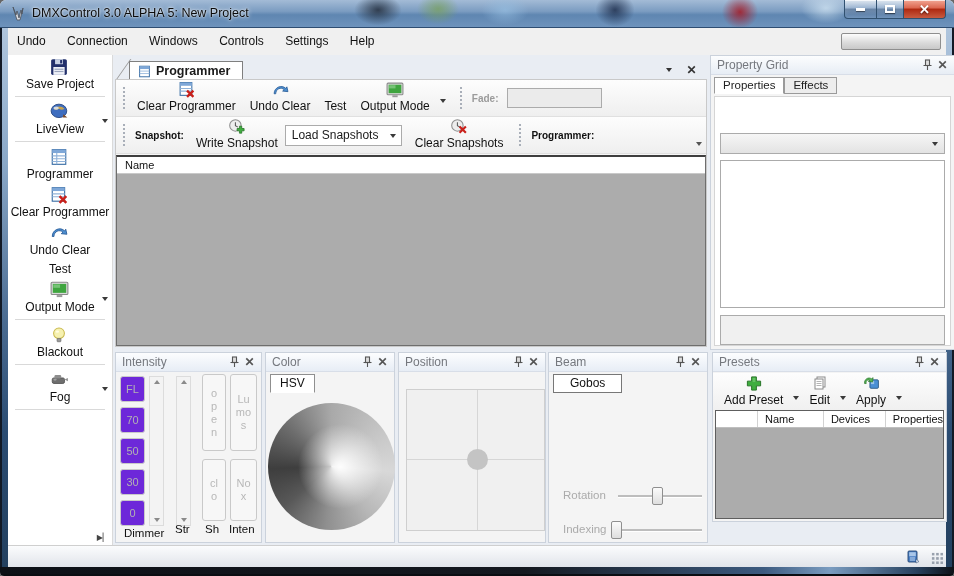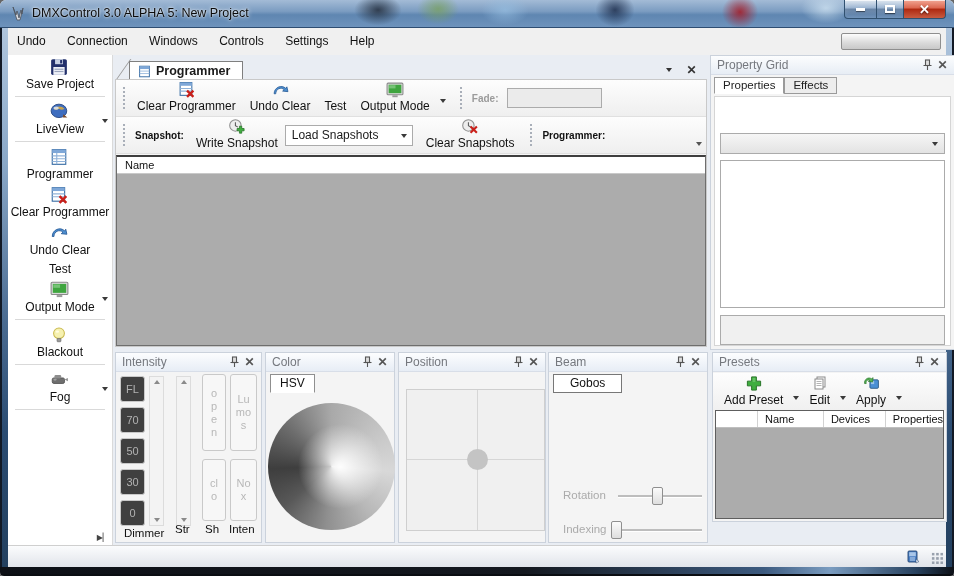--- a/index.html
+++ b/index.html
@@ -109,21 +109,21 @@
   .grip{ width:4px; margin:6px 4px; background-image:radial-gradient(#A9AFB9 1px, rgba(0,0,0,0) 1.3px); background-size:4px 4px; }
   .tbtn{ display:flex; flex-direction:column; align-items:center; justify-content:flex-end; padding:2px 7px 3px; font-size:12px; color:#111; }
   .tbtn .ico{ height:17px; margin-bottom:1px; }
   .tlabel{ align-self:center; font-size:10px; color:#111; padding:0 5px;font-weight:bold; }
   .tlabel.dis{ color:#9B9B9B; }
   .dd-split{ align-self:flex-start; margin-top:12px; padding:0 3px; }
   .fade-input{
     align-self:center; width:95px; height:20px; border:1px solid #ABABAB; background:#EBEBEB; margin-left:4px;
   }
   .combo{
-    align-self:center; width:128px; height:21px; border:1px solid #ABABAB; background:#fff;
+    align-self:center; width:117px; height:21px; border:1px solid #ABABAB; background:#fff;
     display:flex; align-items:center; font-size:12px; padding-left:6px; position:relative;
   }
   .combo .dd{ position:absolute; right:5px; top:8px; }
   .overflow-ind{ position:absolute; right:3px; bottom:4px; width:10px; text-align:center; }
   .overflow-ind .bar{ height:2px; background:#555; margin:0 1px 2px; }
   .prog-table{ position:absolute; left:0; top:75px; right:0; bottom:0; border-top:2px solid #3F3F3F; border-left:1px solid #6E6E6E; border-right:1px solid #6E6E6E; border-bottom:1px solid #6E6E6E; }
   .pt-header{ height:17px; background:#fff; border-bottom:1px solid #C9C9C9; font-size:11px; padding:2px 0 0 8px; color:#111; }
   .pt-body{ position:absolute; left:0; right:0; top:17px; bottom:0; background:#ACACAC; }
   
   .pgrid{ left:710px; top:55px; width:245px; height:295px; }
@@ -135,21 +135,21 @@
     position:absolute; left:5px; right:5px; top:36px; height:21px; border:1px solid #ABABAB;
     background:linear-gradient(to bottom,#F6F6F6,#E3E3E3);
   }
   .pg-combo .dd{ position:absolute; right:6px; top:8px; }
   .pg-list{ position:absolute; left:5px; right:5px; top:63px; height:148px; border:1px solid #ABABAB; background:#fff; }
   .pg-desc{ position:absolute; left:5px; right:5px; top:218px; height:30px; border:1px solid #ABABAB; background:#F0F0F0; }
   
   .intensity{ left:115px; top:352px; width:147px; height:191px; }
   .int-btn{
     position:absolute; width:25px; height:26px; border:1px solid #C9C9C9; border-radius:3px;
-    background:#404040; color:#B2B2B2; font-size:11px; text-align:center; line-height:24px;
+    background:#6d28d9; color:#B2B2B2; font-size:11px; text-align:center; line-height:24px;
   }
   .vscroll{
     position:absolute; width:15px; border:1px solid #DCDCDC; background:#F3F3F3;
     display:flex; flex-direction:column; justify-content:space-between; align-items:center; padding:3px 0;
   }
   .tri-up{ width:0; height:0; border-left:3.5px solid transparent; border-right:3.5px solid transparent; border-bottom:4px solid #8a8a8a; }
   .tri-down{ width:0; height:0; border-left:3.5px solid transparent; border-right:3.5px solid transparent; border-top:4px solid #8a8a8a; }
   .vbtn{
     position:absolute; border:1px solid #C9C9C9; border-radius:3px; background:#F7F7F7; color:#B8B8B8;
     font-size:11px; line-height:13px; text-align:center; word-break:break-all; overflow:hidden;

